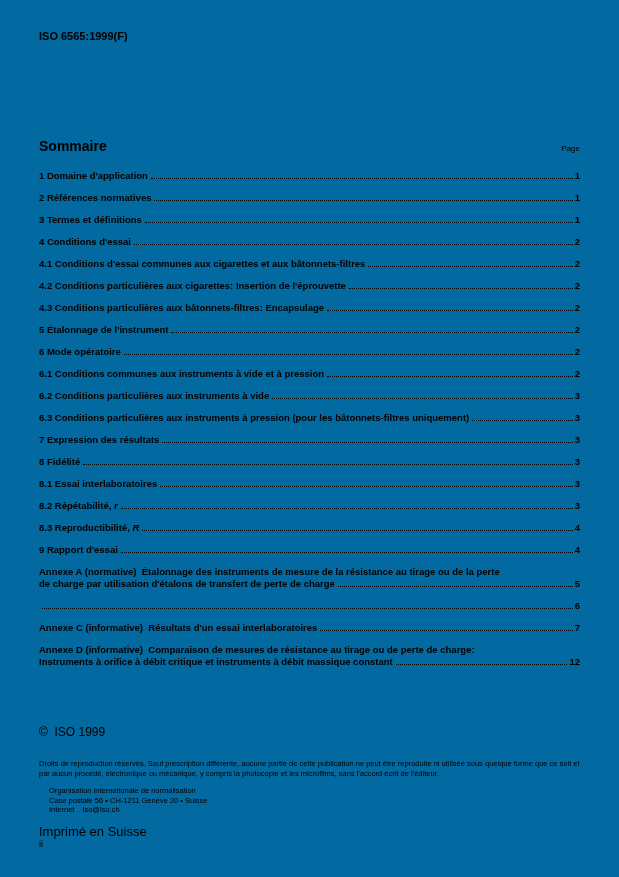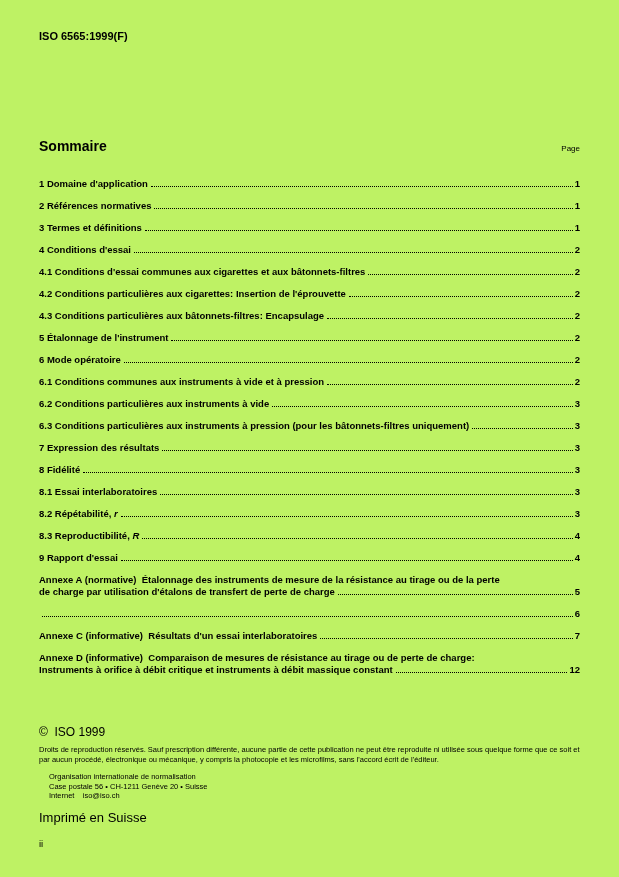--- a/index.html
+++ b/index.html
@@ -4,38 +4,38 @@
 <style>
   html, body {
     margin: 0;
     padding: 0;
     background: #ffffff;
   }
   .page {
     position: relative;
     width: 619px;
     height: 877px;
-    background: #bef264;
+    background: #0369a1;
     color: #000000;
     font-family: "Liberation Sans", sans-serif;
     box-sizing: border-box;
     padding: 30px 39px 0 39px;
     overflow: hidden;
   }
   .doc-id {
     font-size: 11px;
     font-weight: bold;
     line-height: 13px;
   }
   .toc-header {
     display: flex;
     justify-content: space-between;
     align-items: flex-end;
     margin-top: 95px;
-    margin-bottom: 24px;
+    margin-bottom: 16px;
   }
   .toc-title-h {
     font-size: 14px;
     font-weight: bold;
     margin: 0;
     line-height: 16px;
   }
   .page-col-label {
     font-size: 8px;
     font-weight: normal;
@@ -76,21 +76,21 @@
     right: 39px;
     top: 727px;
     font-size: 7.5px;
     line-height: 10px;
   }
   .footer .copyright {
     font-size: 12px;
     line-height: 10px;
   }
   .footer .rights {
-    margin-top: 8px;
+    margin-top: 22px;
     line-height: 10px;
   }
   .footer .org-block {
     margin-top: 7px;
     margin-left: 10px;
     line-height: 9.5px;
   }
   .footer .printed {
     margin-top: 12px;
     font-size: 13px;

